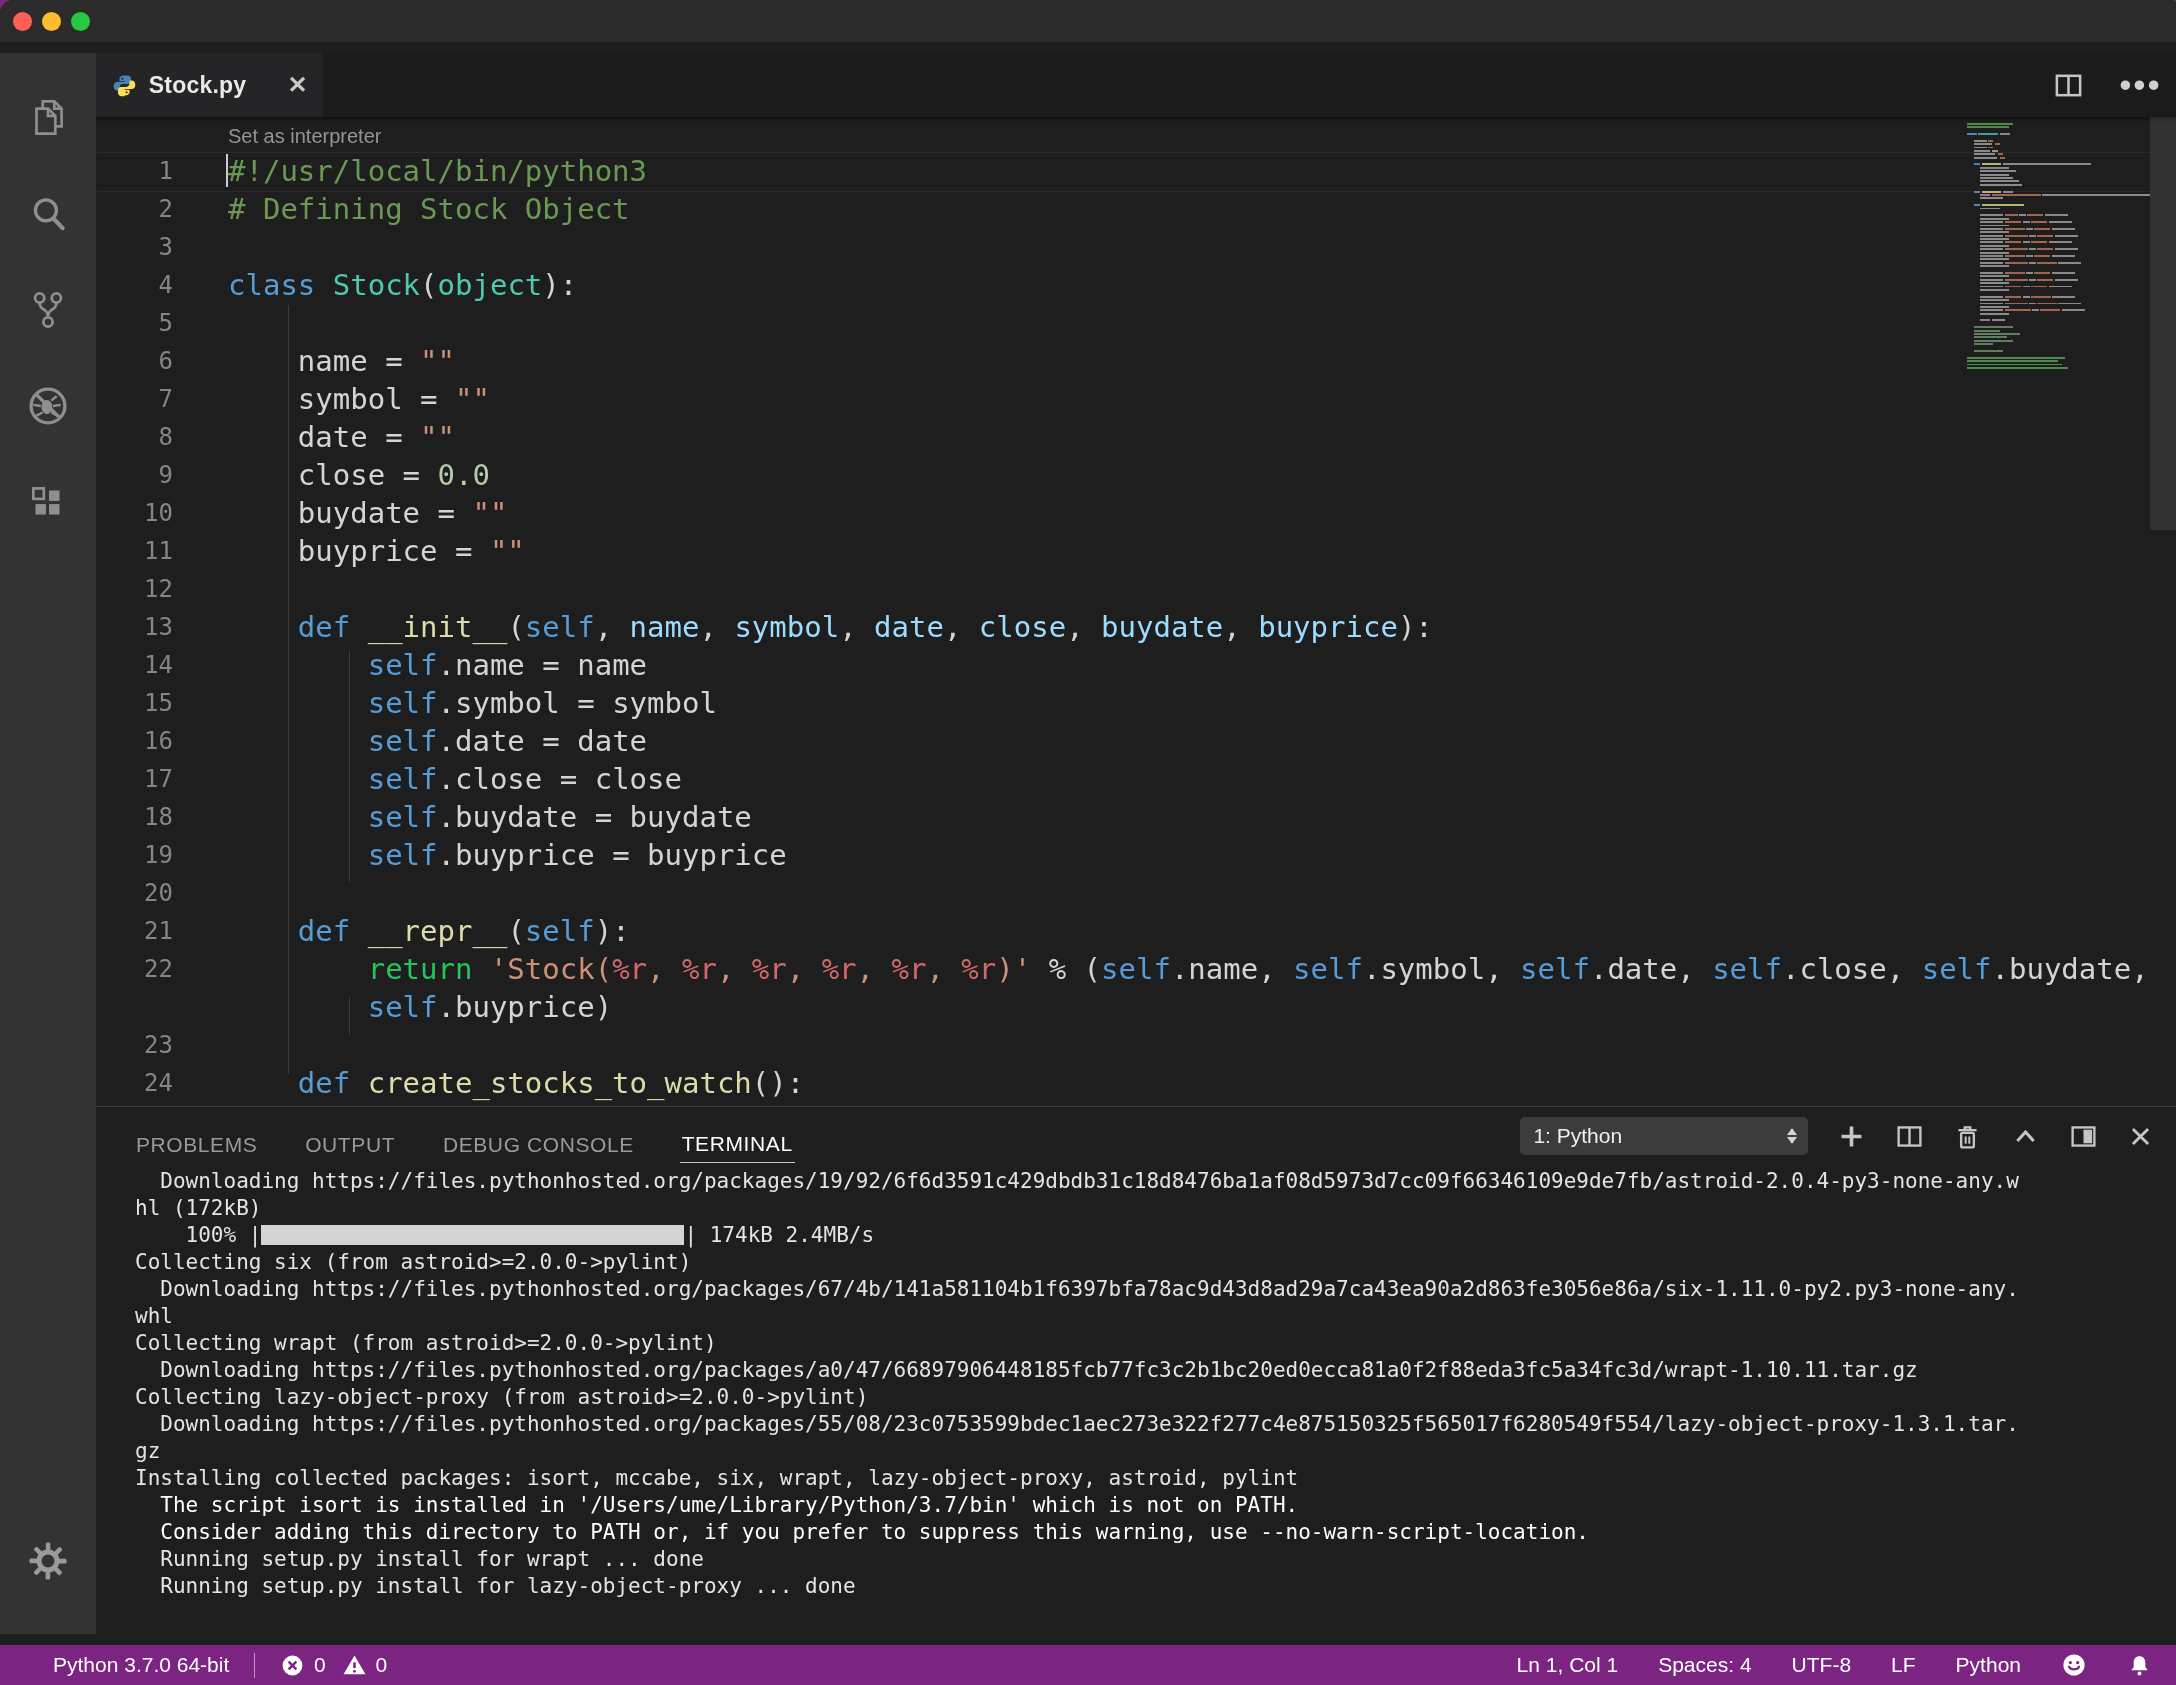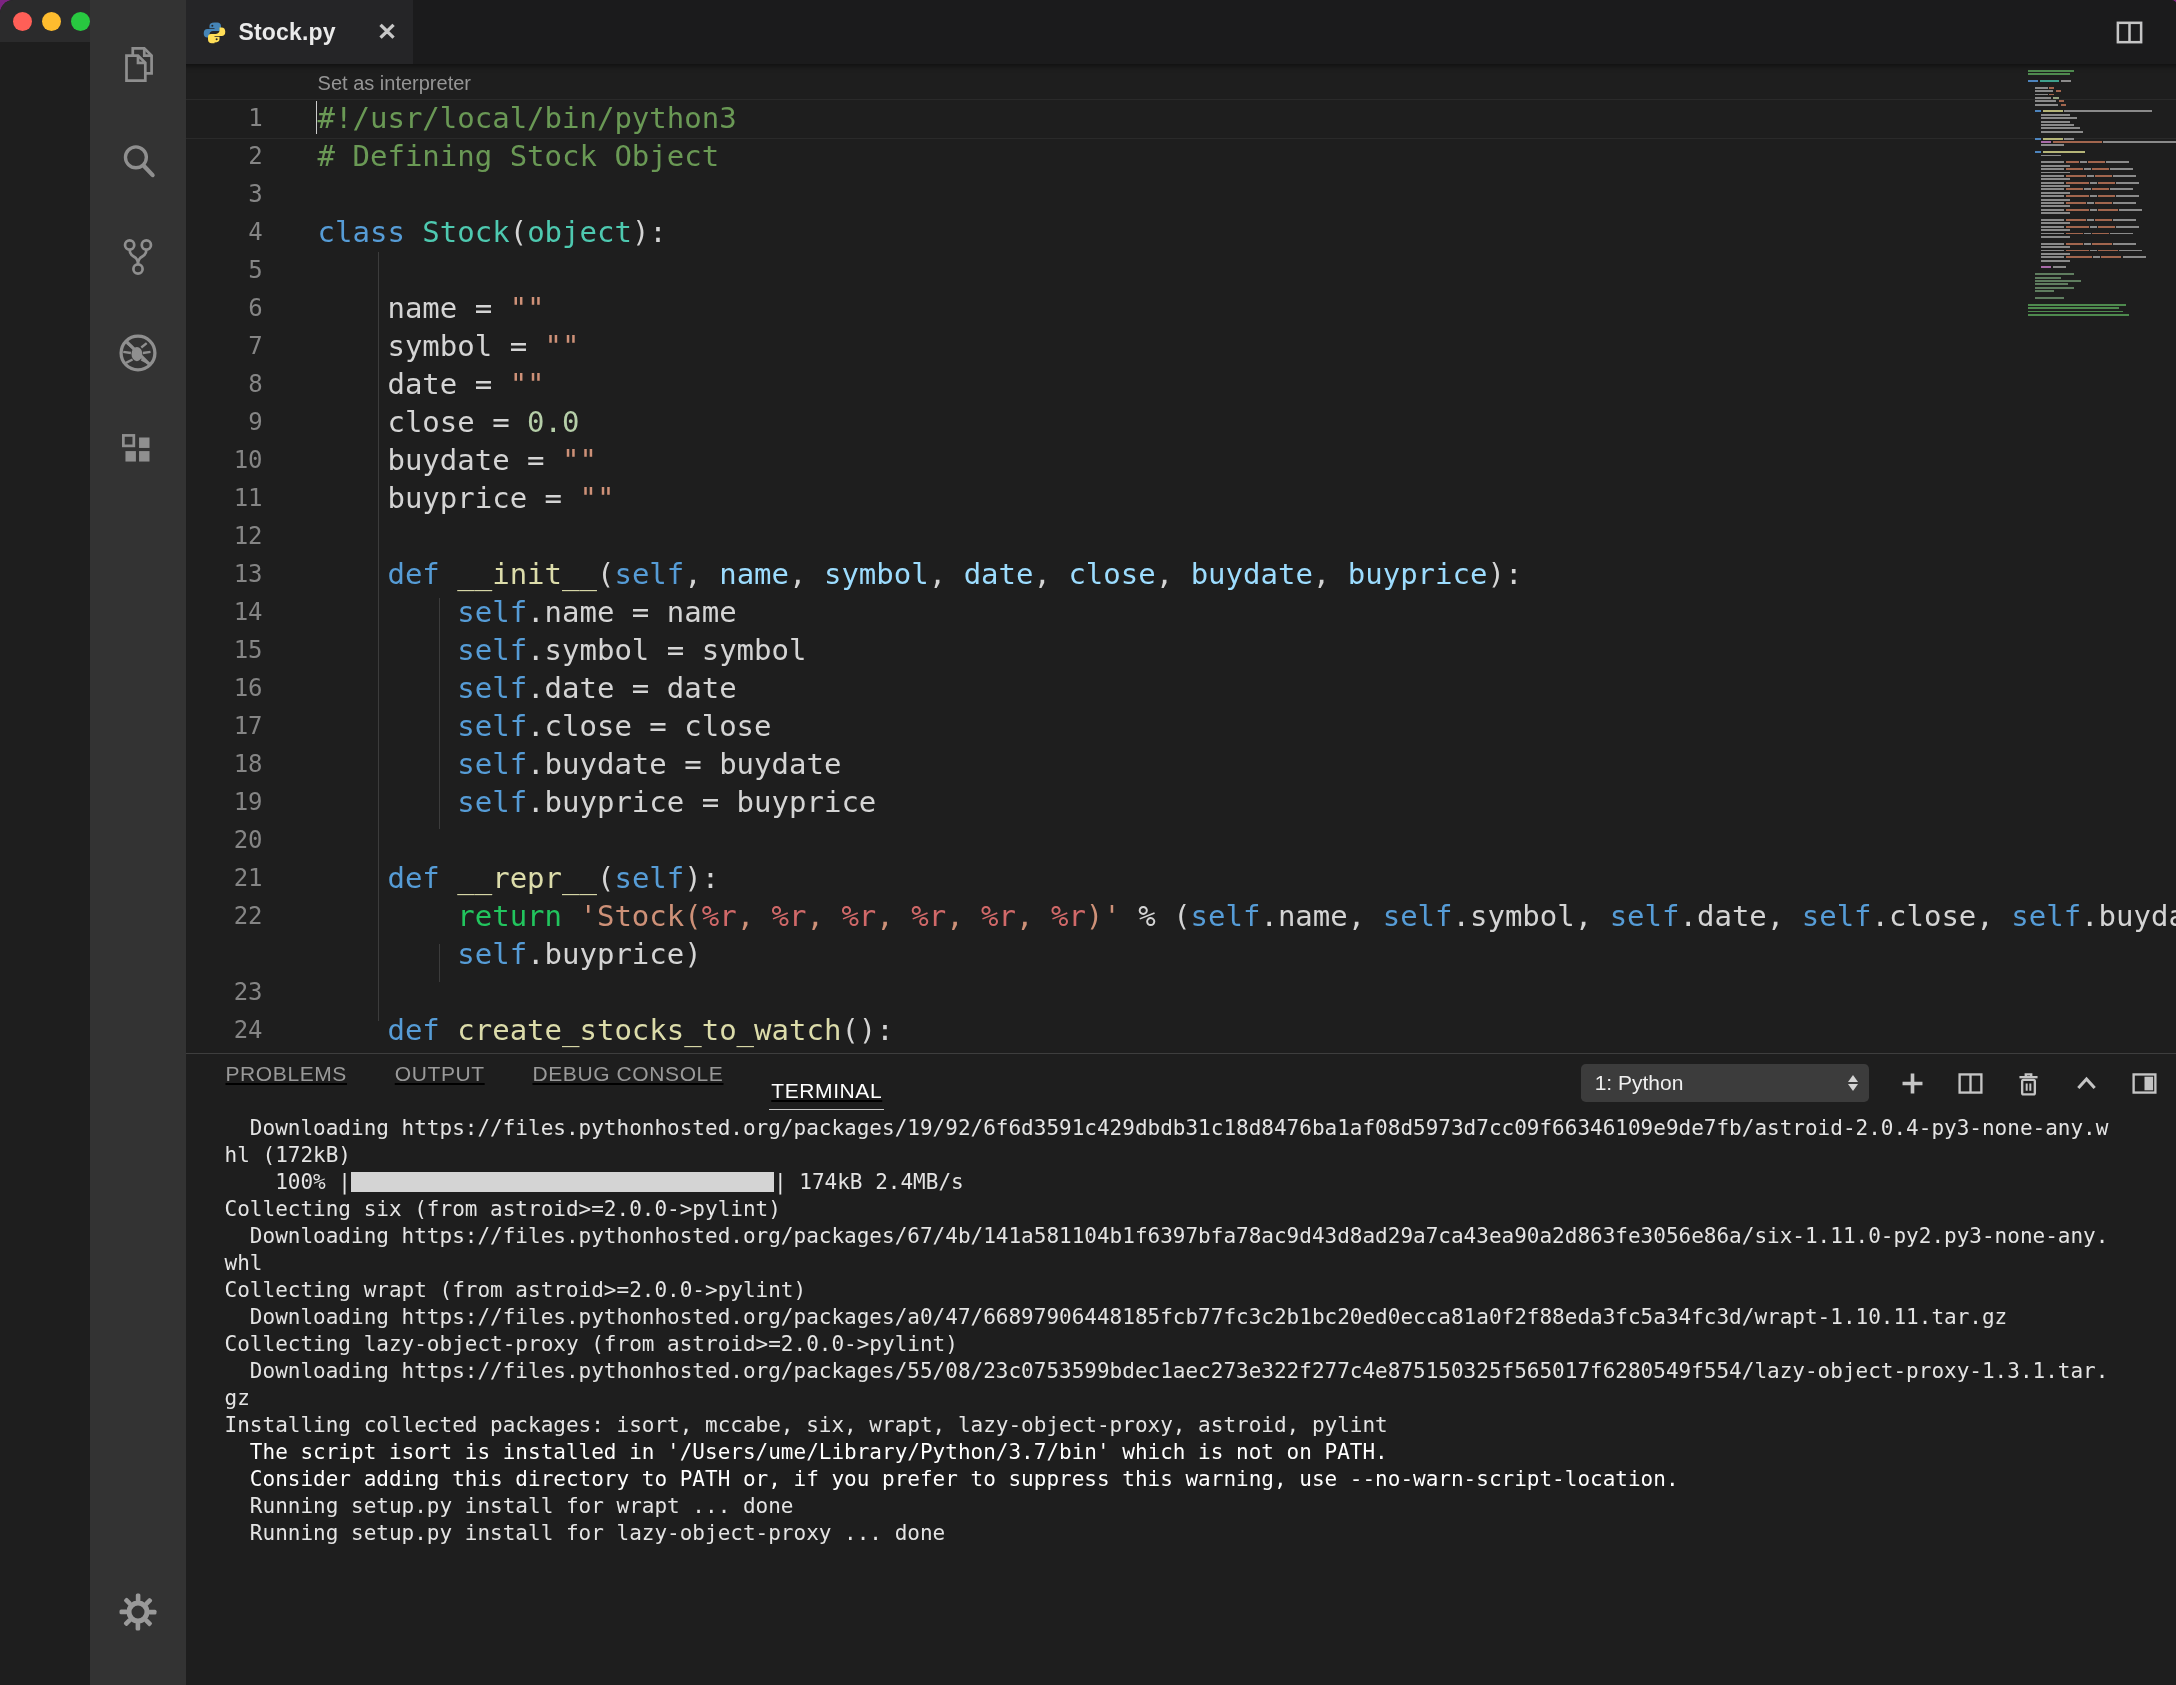--- a/index.html
+++ b/index.html
@@ -1,19 +1,19 @@
 <!DOCTYPE html>
 <html><head>
 <meta charset="utf-8">
 <style>
   html,body{margin:0;padding:0;}
   body{background:#7c2482;width:2177px;height:1685px;overflow:hidden;
        font-family:"Liberation Sans",sans-serif;-webkit-font-smoothing:antialiased;}
-  .window{width:2177px;height:1685px;display:flex;flex-direction:row;
-          background:#1e1e1e;border-radius:13.4px 5.8px 0 0;overflow:hidden;}
+  .window{width:2177px;height:1685px;display:flex;flex-direction:column;
+          background:#1e1e1e;border-radius:13.4px 5.8px 0 0;overflow:hidden;gap:11px;}
   
   .titlebar{height:42px;background:#2b2b2c;display:flex;align-items:center;flex:none;}
   .lights{display:flex;gap:9.6px;padding-left:13.4px;}
   .light{width:19px;height:19px;border-radius:50%;}
   .l-red{background:#ff5f57;} .l-yellow{background:#febc2e;} .l-green{background:#28c840;}
   
   .main{flex:1;display:flex;min-height:0;}
   .activitybar{width:96px;background:#333333;flex:none;display:flex;flex-direction:column;align-items:center;padding-top:17.3px;}
   .ab-item{height:96px;display:flex;align-items:center;justify-content:center;width:100%;}
   .ab-spacer{flex:1;}
@@ -535,21 +535,21 @@
             </div>
             <div class="mrow">
               <span class="mseg" style="left: 0px; width: 101px; background: rgb(78, 138, 78);"></span>
             </div>
           </div>
         <div class="vscroll"></div>
       </div>
 
       <div class="panel">
         <div class="panel-header">
-          <div id="panel-tabs" style="display:flex;align-items:flex-start;text-decoration:underline;">
+          <div id="panel-tabs" style="display:flex;align-items:flex-end;">
               <div class="ptab">PROBLEMS</div>
               <div class="ptab">OUTPUT</div>
               <div class="ptab">DEBUG CONSOLE</div>
               <div class="ptab active">TERMINAL</div>
             </div>
           <div class="ph-right">
             <div class="pselect">
               <span>1: Python</span>
               <span class="sel-arrows">
                 <span class="tri-up"></span>

